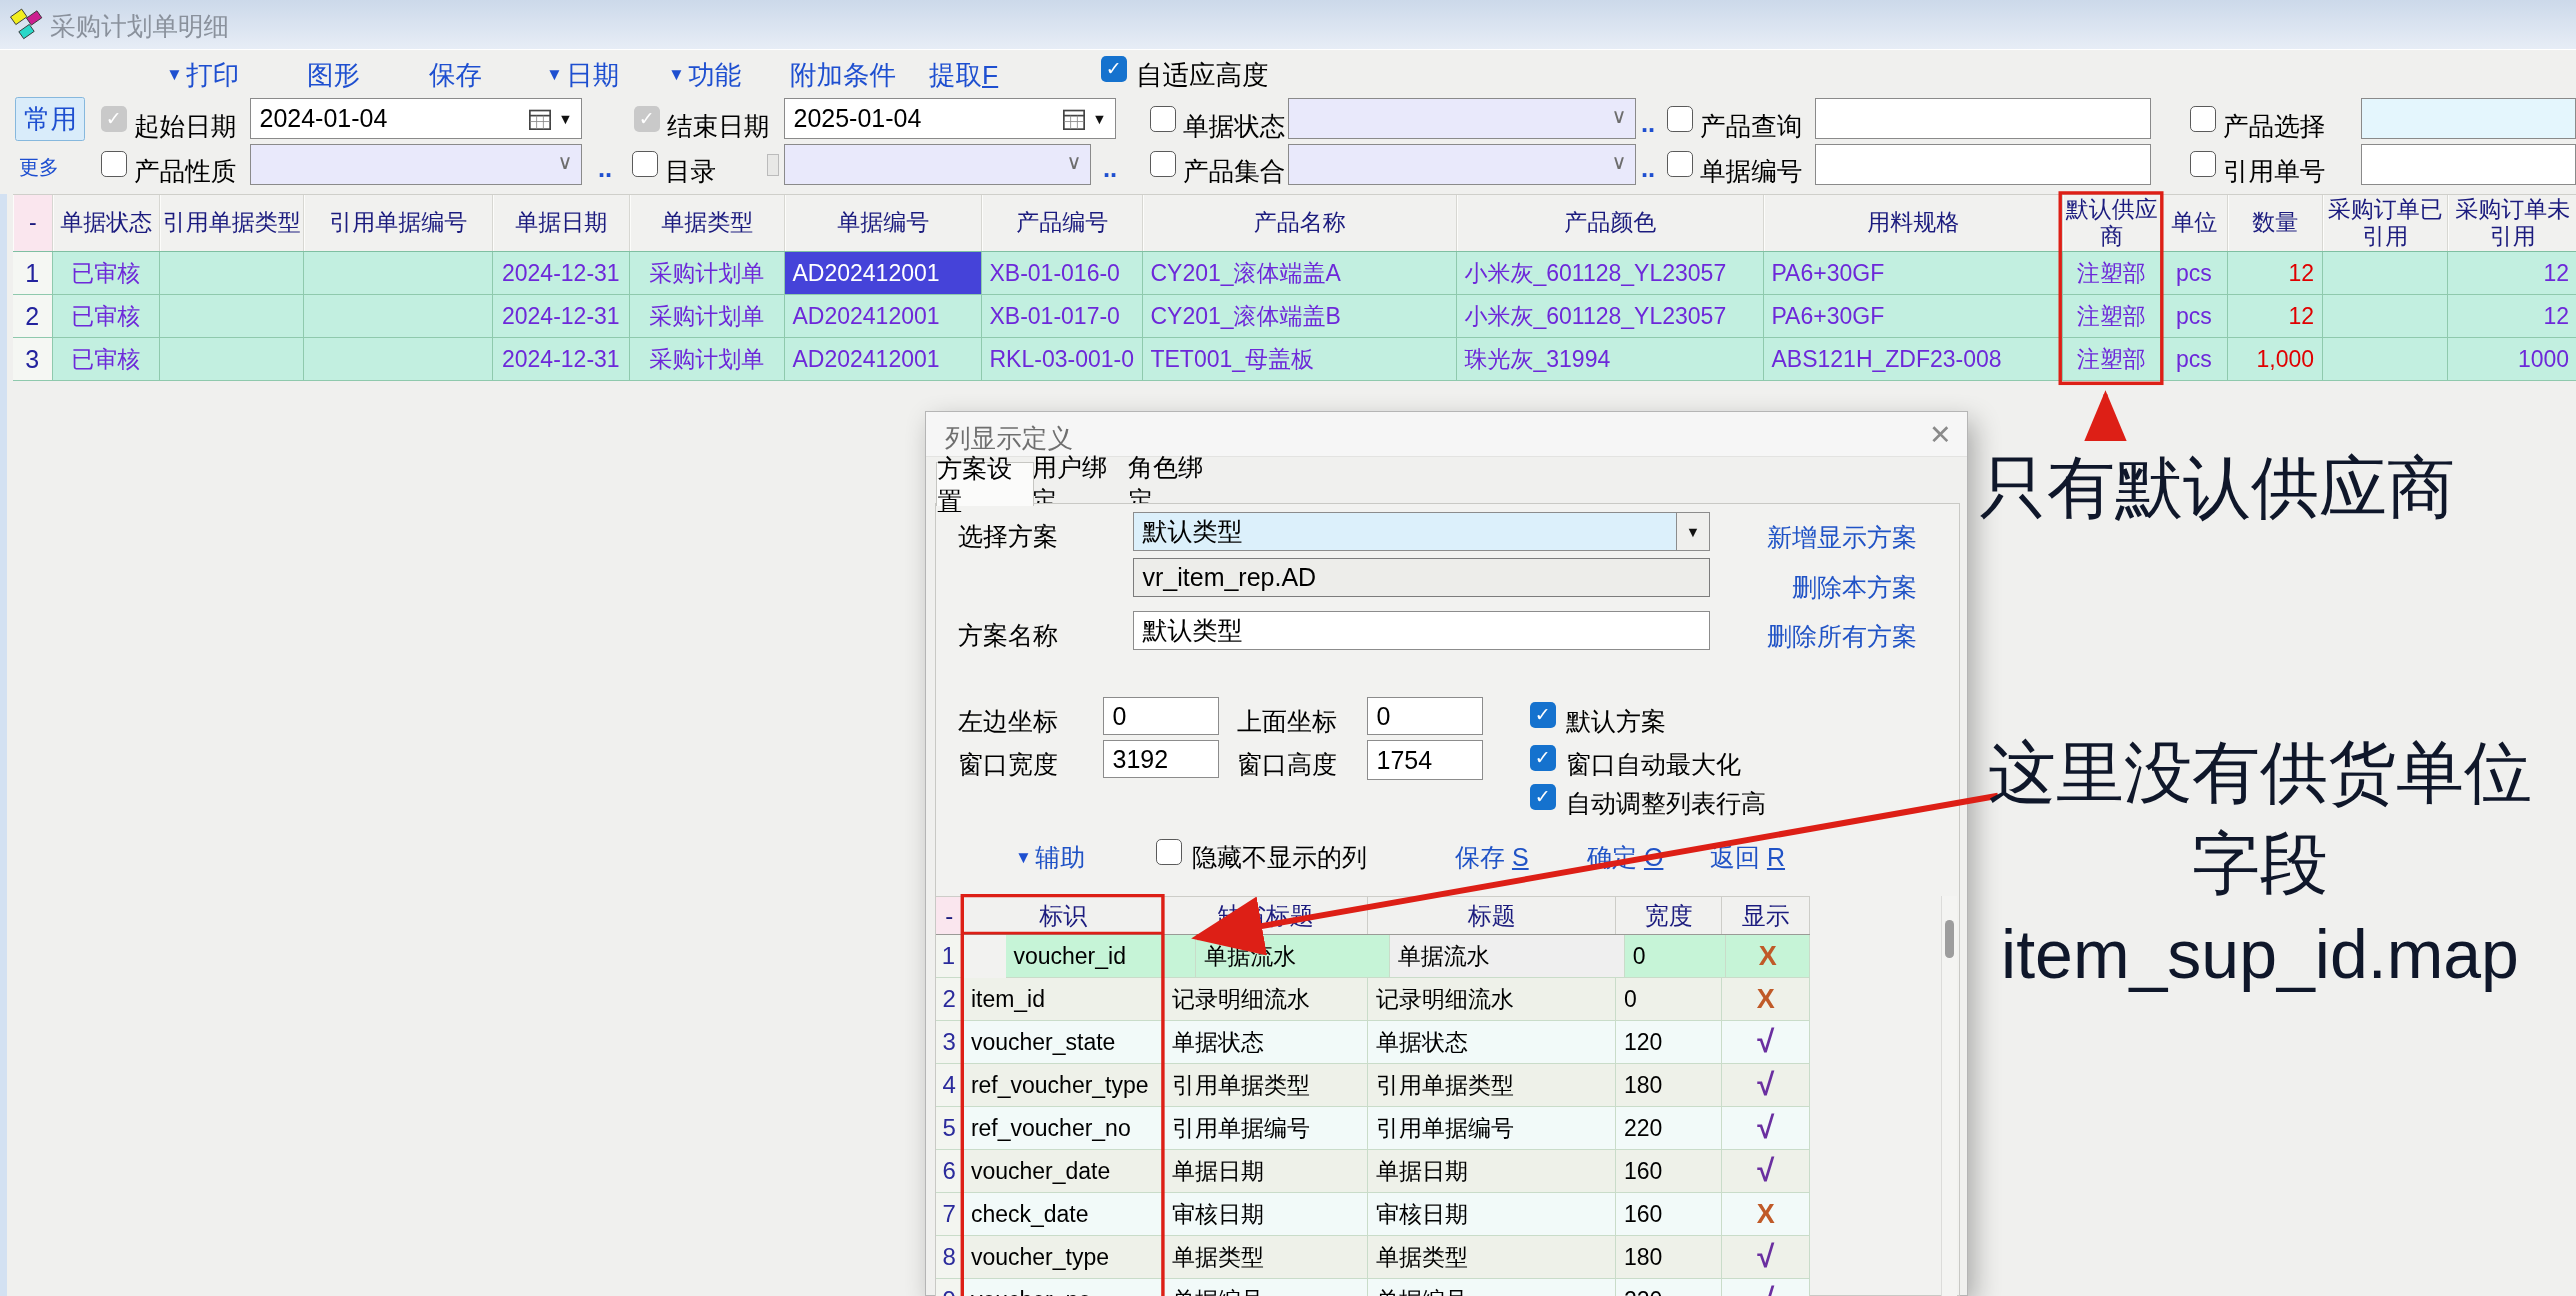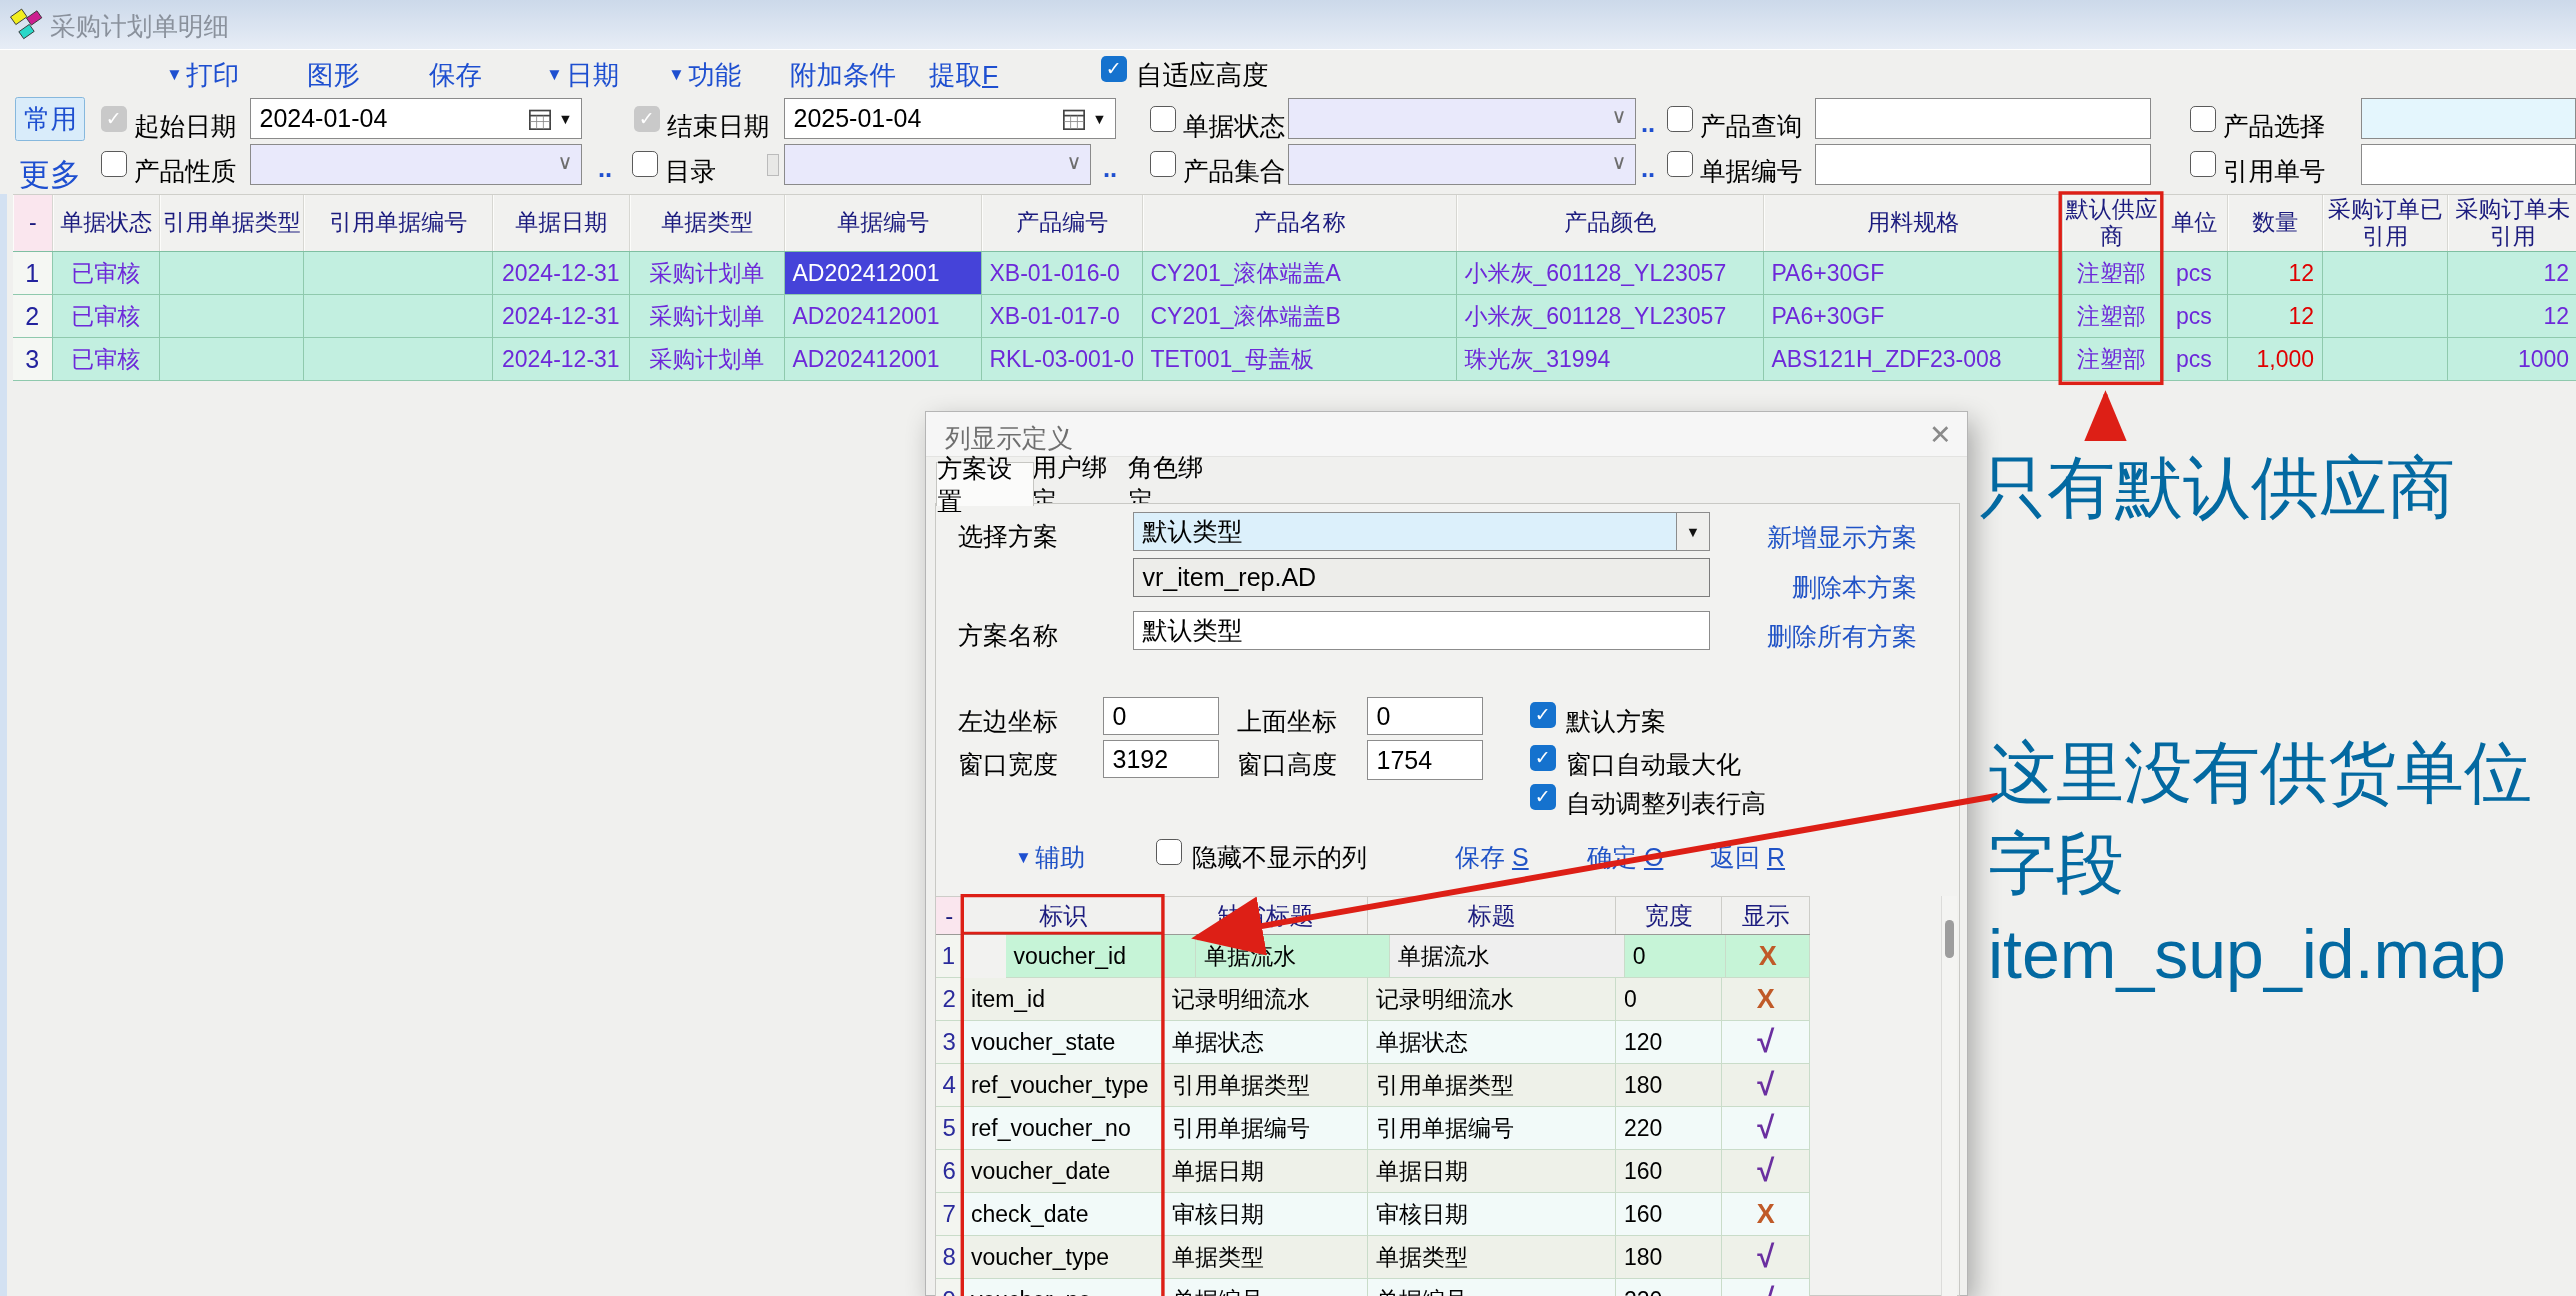--- a/index.html
+++ b/index.html
@@ -33,21 +33,21 @@
   .cyan{background:#e4f6fd;}
   .flabel{position:absolute;font-size:25.6px;color:#000;white-space:nowrap;}
   .dots{position:absolute;font-size:25.6px;font-weight:bold;color:#1e4fd0;}
   .mini-box{position:absolute;width:12px;height:22px;background:#e8e8e6;border:0.9px solid #bbb;box-sizing:border-box;}
   .cal-ic{margin-left:auto;display:flex;align-items:center;gap:6.8px;}
   .dd-tri{font-size:14.5px;color:#111;}
 
   .tab-btn{position:absolute;left:15.4px;top:47px;width:70px;height:44px;background:#d9ecfa;border:0.9px solid #86b8dd;
      border-radius:2.6px;box-sizing:border-box;display:flex;align-items:center;justify-content:center;
      font-size:26.5px;color:#1e4fd0;}
-  .more-lbl{position:absolute;font-size:31px;color:#1e4fd0;}
+  .more-lbl{position:absolute;font-size:20px;color:#1e4fd0;}
   .filter-panel{position:absolute;left:0;top:94px;width:2576px;height:100px;background:#f0f0ee;}
   .left-strip{position:absolute;left:0;top:94px;width:6.8px;height:1202px;background:#d3e1f2;}
 
   
   #main-table{position:absolute;left:12.8px;top:194px;}
   .mt-header{display:flex;height:56px;border-bottom:1.7px solid #7fbfa2;border-top:0.9px solid #cfcfca;}
   .mt-hcell{box-sizing:border-box;background:#f1f1ef;border-right:0.9px solid #d7d7d2;border-left:0.9px solid #fcfcfa;
      color:#1b1b7e;font-size:23px;line-height:1.18;display:flex;align-items:center;justify-content:center;
      text-align:center;overflow:hidden;}
   .mt-hcell.pink{background:#fae6ee;}
@@ -98,21 +98,21 @@
   .dt-cell.mark{justify-content:center;font-weight:bold;}
   .dt-cell.chk{color:#6a2fa0;font-size:31px;}
   .dt-cell.xmark{color:#c05a28;font-size:27px;}
 
   .dlg-scroll{position:absolute;left:1015px;top:484px;width:15.4px;height:400px;background:#f4f4f2;
      border-left:0.9px solid #dcdcda;z-index:3;}
   .dlg-thumb{position:absolute;left:3.4px;top:24px;width:8.5px;height:38px;background:#9d9d9d;border-radius:4.3px;}
 
   
   .overlay{position:absolute;left:0;top:0;width:2576px;height:1296px;pointer-events:none;z-index:50;}
-  .note{position:absolute;color:#0369a1;font-size:68px;line-height:91px;white-space:nowrap;z-index:51;}
+  .note{position:absolute;color:#0f172a;font-size:68px;line-height:91px;white-space:nowrap;z-index:51;text-align:center;}
 </style>
 </head>
 <body>
 
 <div id="stage">
 
   <div class="titlebar">
     <svg class="app-icon" width="34" height="36" viewBox="0 0 40 42">
       <rect x="2" y="6" width="16" height="11" fill="#f2ee1e" stroke="#333" transform="rotate(-35 10 11)"></rect>
       <rect x="21" y="8" width="15" height="10" fill="#cc1f8f" stroke="#333" transform="rotate(-35 28 13)"></rect>

